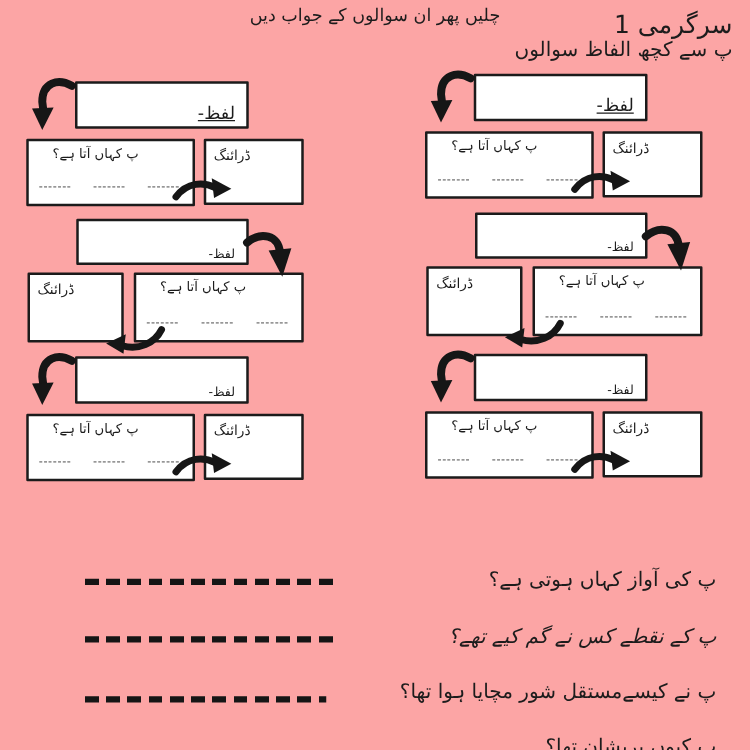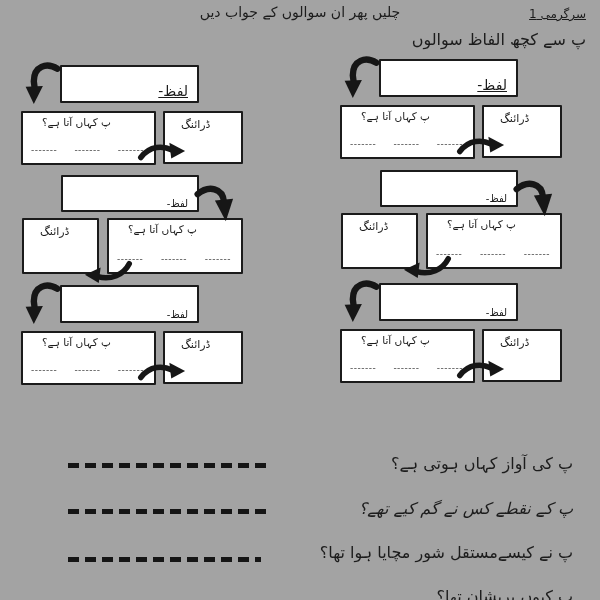--- a/index.html
+++ b/index.html
@@ -1,21 +1,21 @@
 <!DOCTYPE html>
 <html><head>
 <meta charset="utf-8">
 <style>
   html,body{margin:0;padding:0;background:#ffffff;}
   .page{
-    position:relative;width:600px;height:600px;background:#a3a3a3;overflow:hidden;
+    position:relative;width:600px;height:600px;background:#fca5a5;overflow:hidden;
     font-family:"DejaVu Sans",sans-serif;color:#1c1c1c;
   }
   .title{position:absolute;top:4px;left:0;width:100%;text-align:center;font-size:14px;direction:rtl;}
-  .a1h{position:absolute;top:7px;right:14px;font-size:12px;direction:ltr;text-decoration:underline;}
+  .a1h{position:absolute;top:7px;right:14px;font-size:20px;direction:ltr;}
   .a1s{position:absolute;top:30px;right:14px;font-size:16px;direction:rtl;}
 
   .group{position:absolute;width:226px;height:112px;}
   .gL1{left:20px;top:60px;}  .gL2{left:20px;top:170px;}  .gL3{left:20px;top:280px;}
   .gR1{left:339px;top:54px;} .gR2{left:339px;top:165px;} .gR3{left:339px;top:278px;}
 
   .box{position:absolute;border:2.5px solid #1b1b1b;background:#fff;box-sizing:border-box;border-radius:1px;}
   .vA .word{left:40px;top:5px;width:139px;height:38px;}
   .vA .qbox{left:1px;top:51px;width:135px;height:54px;}
   .vA .dbox{left:143px;top:51px;width:80px;height:53px;}
@@ -27,21 +27,21 @@
   .vB .arrB{left:172px;top:15px;}
   .vB .arrC{left:63px;top:90px;}
   .arr{position:absolute;z-index:3;}
 
   .wlabel{position:absolute;right:9px;bottom:2px;direction:rtl;font-size:14px;}
   .wlabel.u{text-decoration:underline;}
   .wlabel.sm{font-size:10px;bottom:1px;}
   .qlabel{position:absolute;left:19px;top:3px;direction:rtl;font-size:10.5px;white-space:nowrap;}
   .blanks{position:absolute;left:8px;right:10px;bottom:8px;display:flex;justify-content:space-between;
           font-size:9px;letter-spacing:0.5px;color:#3c3c3c;}
-  .dlabel{position:absolute;left:16px;top:5px;direction:rtl;font-size:11px;}
+  .dlabel{position:absolute;left:6px;top:5px;direction:rtl;font-size:11px;}
 
   .a2h{position:absolute;top:407px;right:33px;font-size:18px;direction:rtl;}
   .q{position:absolute;right:27px;direction:rtl;font-size:16px;white-space:nowrap;}
   .q1{top:454px;} .q2{top:499px;font-style:italic;} .q3{top:543px;} .q4{top:587px;}
   .aline{position:absolute;height:5px;
          background:repeating-linear-gradient(90deg,#151515 0 11px,transparent 11px 17px);}
   .al1{left:68px;top:463px;width:200px;}
   .al2{left:68px;top:509px;width:202px;}
   .al3{left:68px;top:557px;width:193px;}
 </style>

